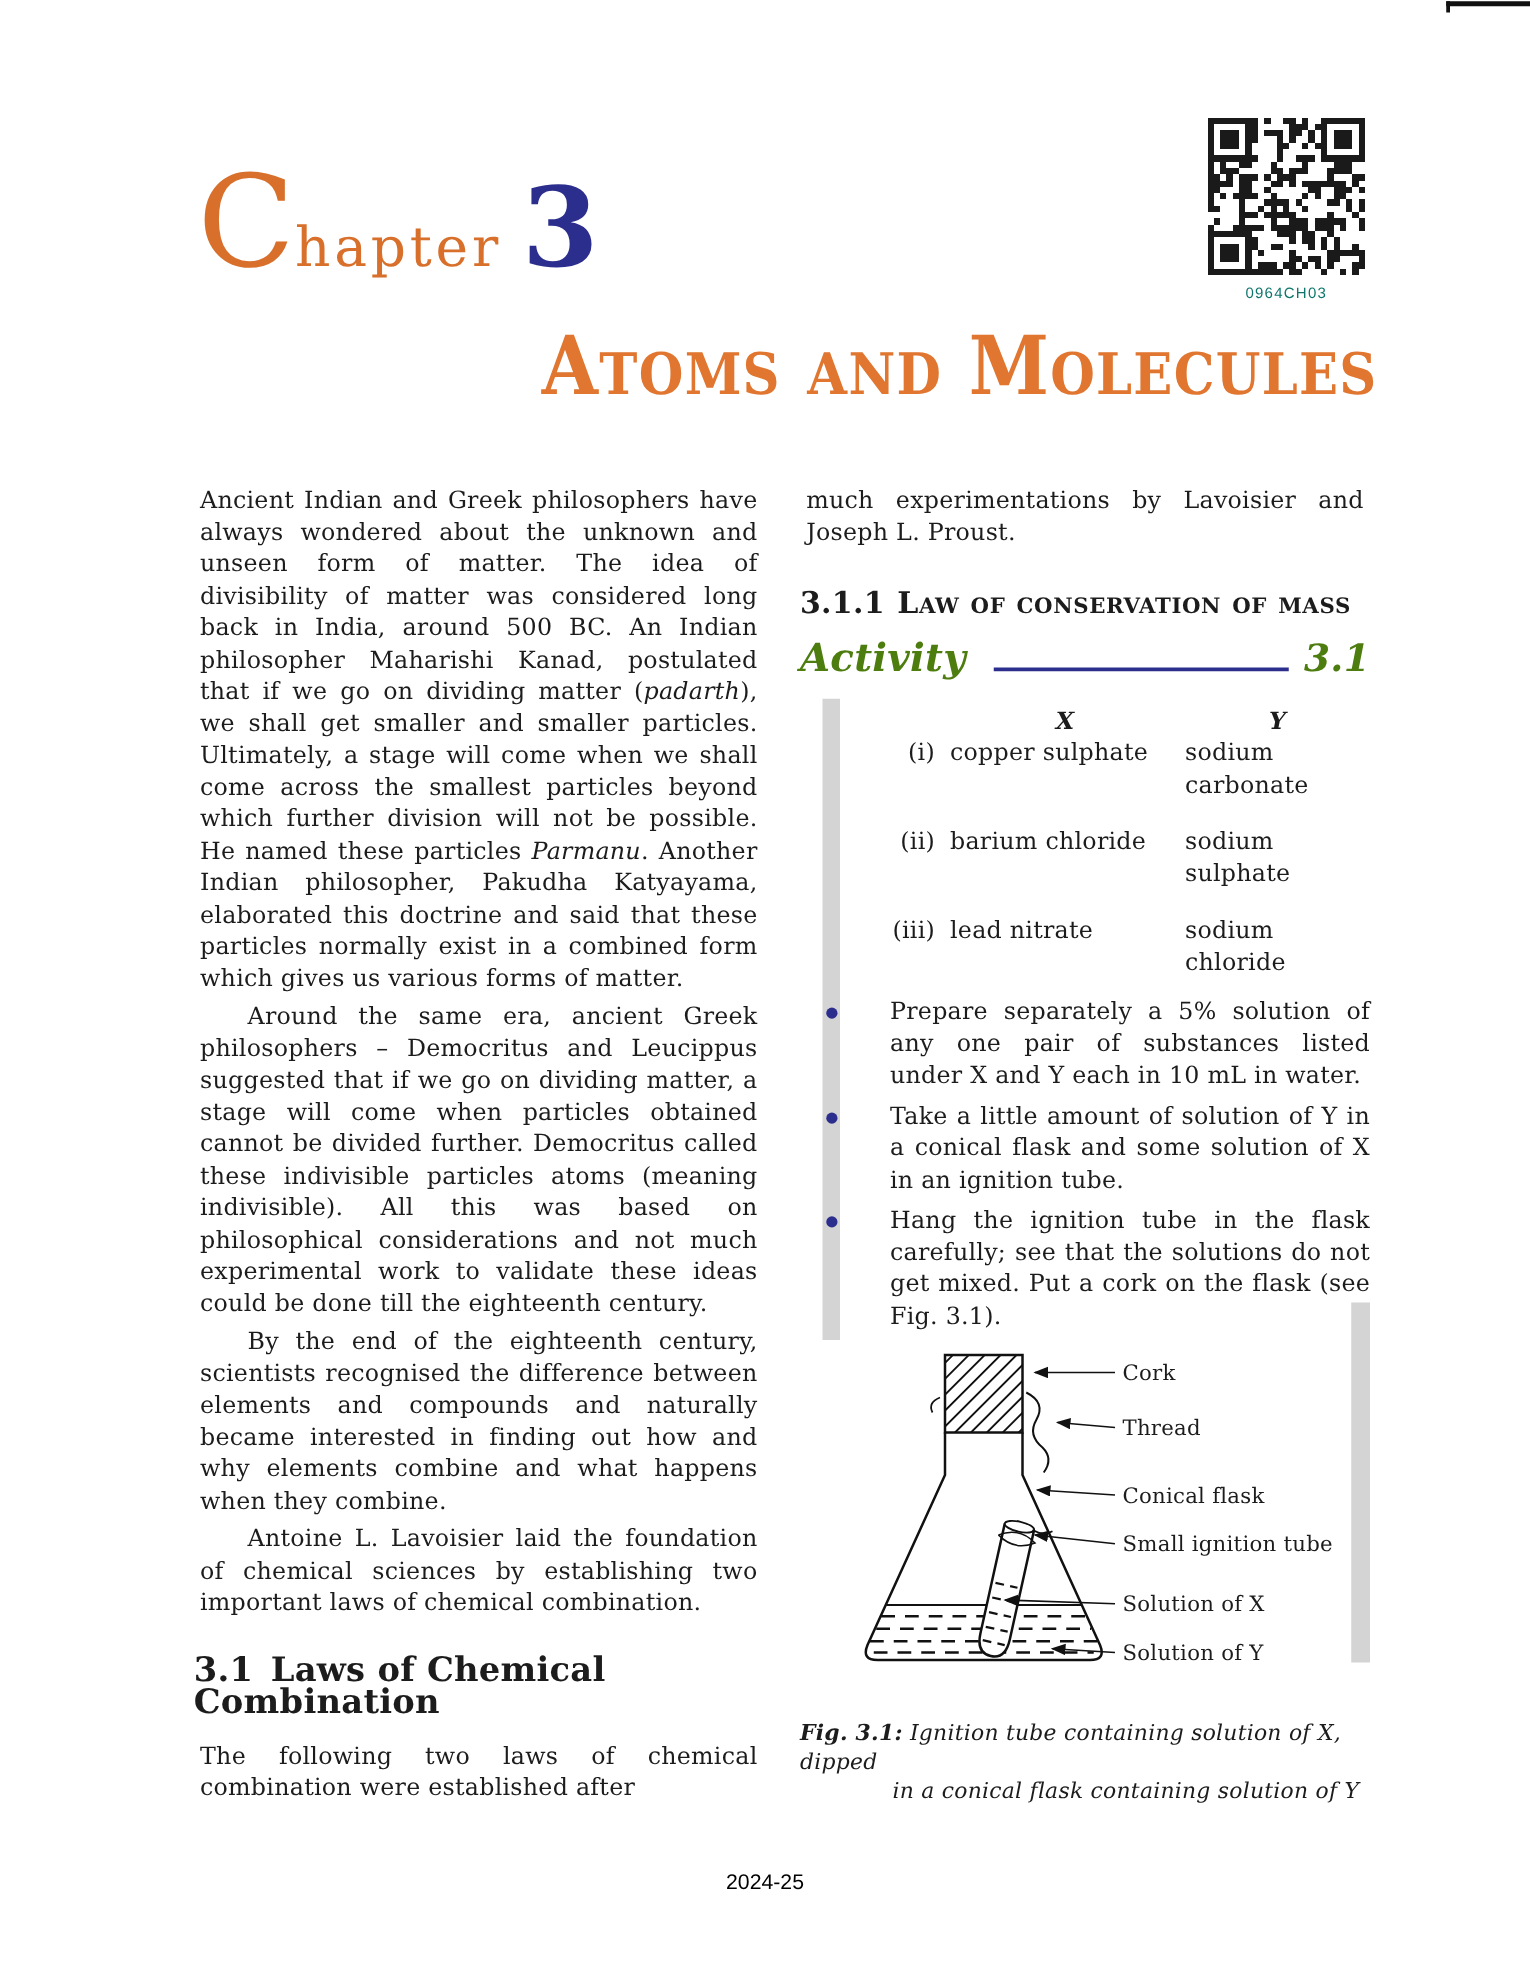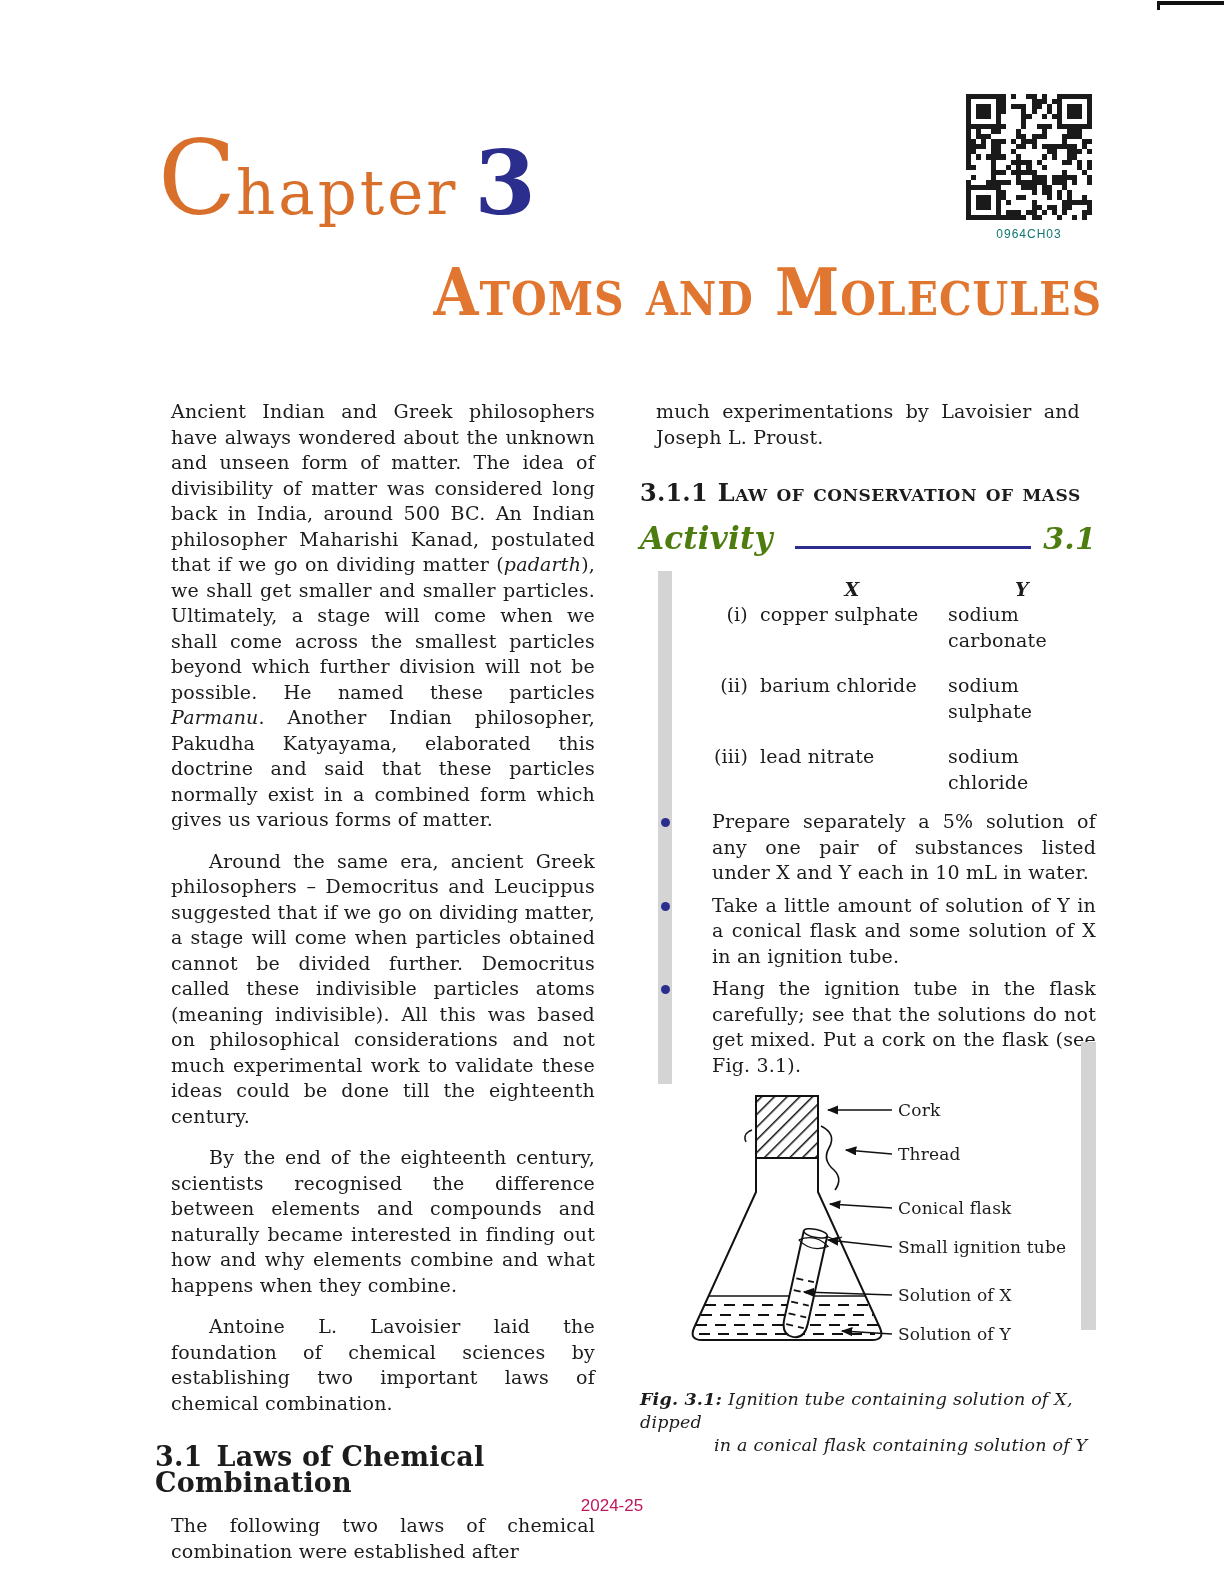--- a/index.html
+++ b/index.html
@@ -4,39 +4,39 @@
 <style>
   html,body{margin:0;padding:0;background:#ffffff;}
   .page{position:relative;width:1224px;height:1573px;background:#ffffff;overflow:hidden;
         font-family:"DejaVu Serif","Liberation Serif",serif;color:#1c1c1c;}
   .topline{position:absolute;left:1157px;top:1px;width:67px;height:4px;background:#111;}
   .topline-tick{position:absolute;left:1157px;top:1px;width:3px;height:9px;background:#111;}
 
   
   .chapter-head{position:absolute;left:158px;top:128px;display:flex;align-items:baseline;}
   .chapter-c{font-size:102px;line-height:1;color:#d8702c;font-weight:400;}
-  .chapter-rest{font-size:61px;line-height:1;color:#d8702c;letter-spacing:3px;}
+  .chapter-rest{font-size:44px;line-height:1;color:#d8702c;letter-spacing:3px;}
   .chapter-num{font-size:88px;line-height:1;color:#2b2e8c;font-weight:700;margin-left:16px;}
 
   
   .qr-wrap{position:absolute;left:963px;top:94px;width:132px;text-align:center;}
   .qr-caption{font-family:"Liberation Sans","DejaVu Sans",sans-serif;font-size:12px;color:#0f766e;
               letter-spacing:1px;margin-top:3px;}
 
   
   .page-title{position:absolute;top:258px;right:122px;color:#e0762f;font-weight:700;
               font-variant:small-caps;font-size:58px;line-height:1.1;letter-spacing:1px;
               transform:scaleY(1.12);transform-origin:top right;white-space:nowrap;}
 
   
   .col{position:absolute;top:383px;width:456px;font-size:19px;line-height:25.5px;
        letter-spacing:0.2px;}
   .col-left{left:155px;}
   .col-right{left:640px;}
-  .col p{margin:16px;text-align:justify;}
+  .col p{margin:5px;text-align:justify;}
   p.ind{text-indent:38px;}
   p.sp{margin-top:1px;}
 
   .h-section{font-size:27px;font-weight:700;margin:28px 0 18px 0;letter-spacing:0.2px;}
   .h-section .h-num{margin-right:14px;}
   .h-subsection{font-size:24px;font-weight:700;margin:30px 0 14px 0;}
   .h-subsection .h-num{margin-right:10px;}
   .h-subsection .h-sc{font-variant:small-caps;letter-spacing:0.5px;}
 
   
@@ -64,21 +64,21 @@
   .arrow{stroke:#111;stroke-width:1.3;}
   .fig-caption{margin-top:6px;font-style:italic;font-size:17.5px;line-height:23px;}
   .cap-fig{font-weight:700;margin-top:18px;}
   .cap-l2{text-indent:74px;}
 
   
   .right-bar{position:absolute;left:1081px;top:1042px;width:15px;height:288px;background:#d4d4d4;}
 
   
   .footer{position:absolute;left:0;top:1496px;width:100%;text-align:center;
-          font-family:"Liberation Sans","DejaVu Sans",sans-serif;font-size:17px;color:#be185d;}
+          font-family:"Liberation Sans","DejaVu Sans",sans-serif;font-size:17px;color:#000000;}
 </style>
 </head>
 <body>
 
 <div class="page">
 
   <div class="topline"></div>
   <div class="topline-tick"></div>
 
   <div class="chapter-head">

